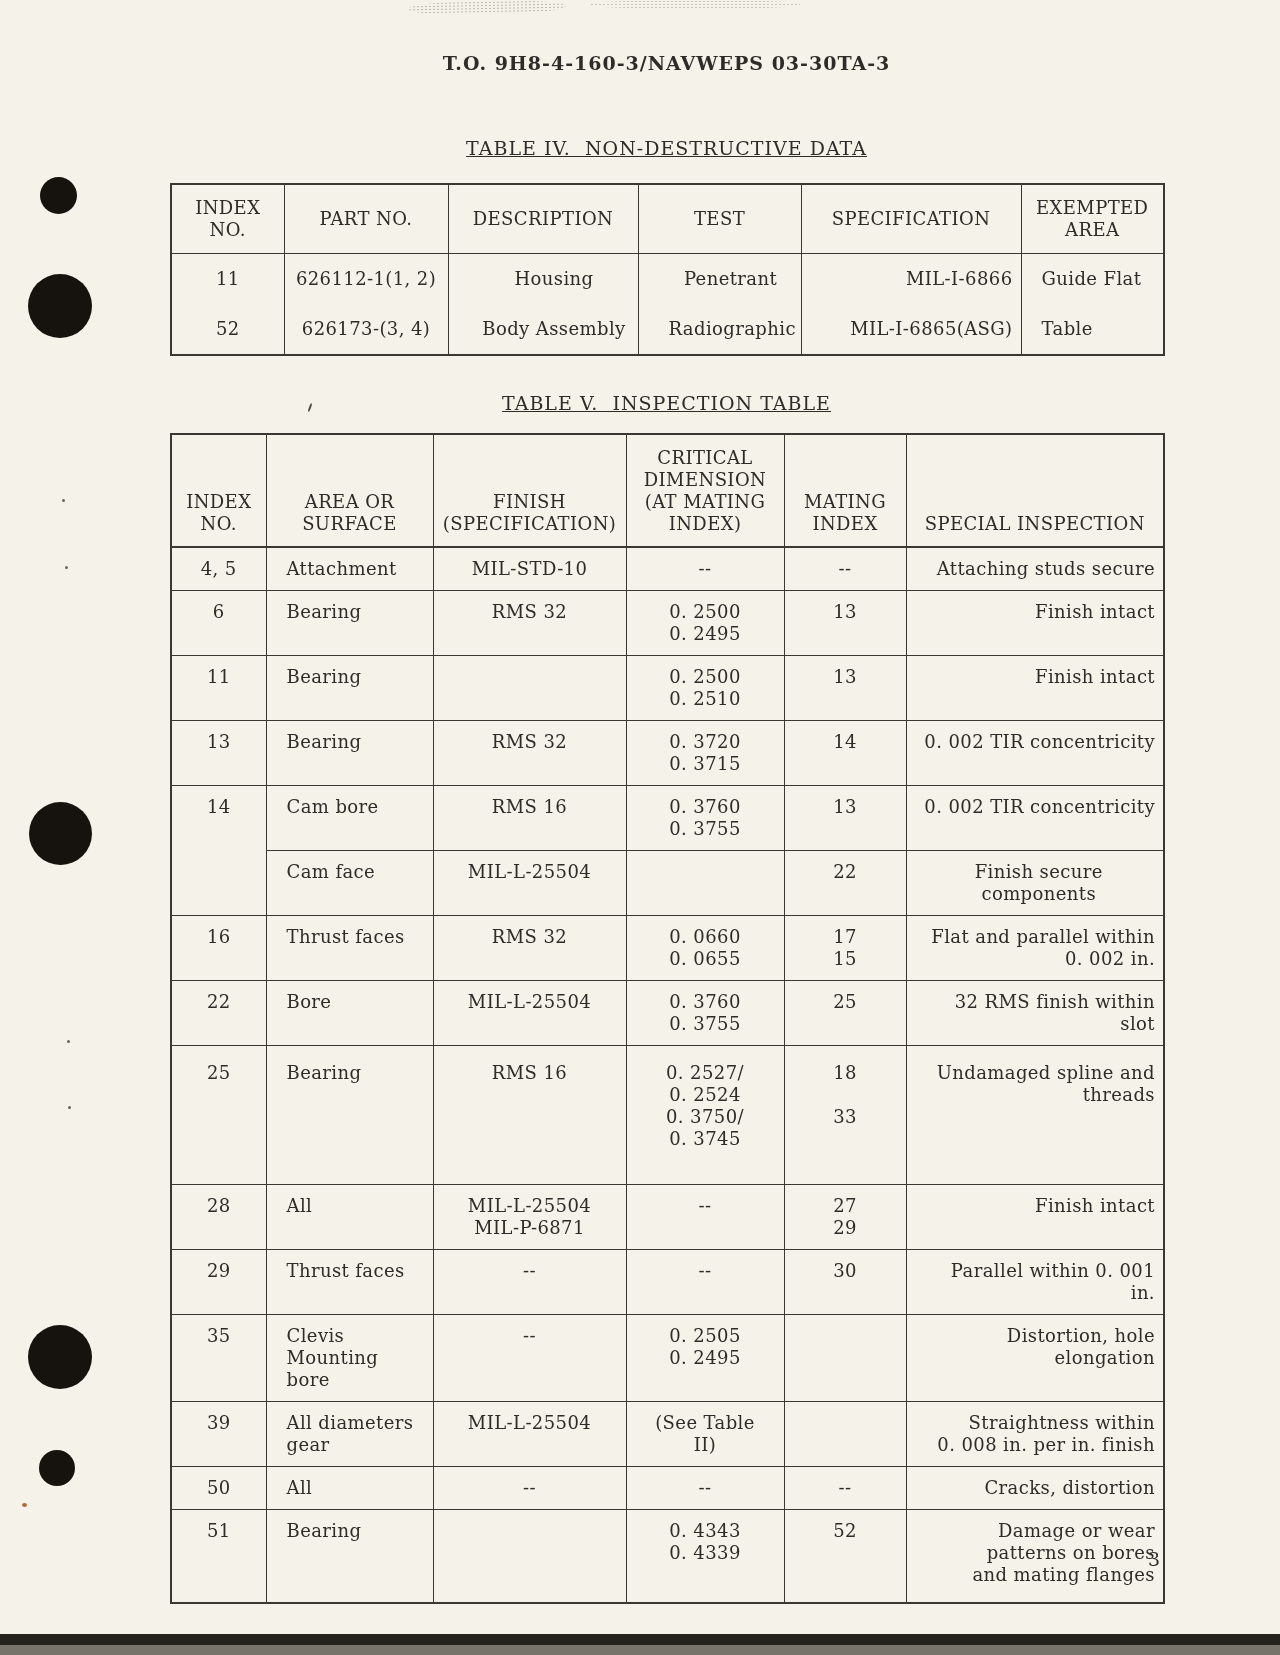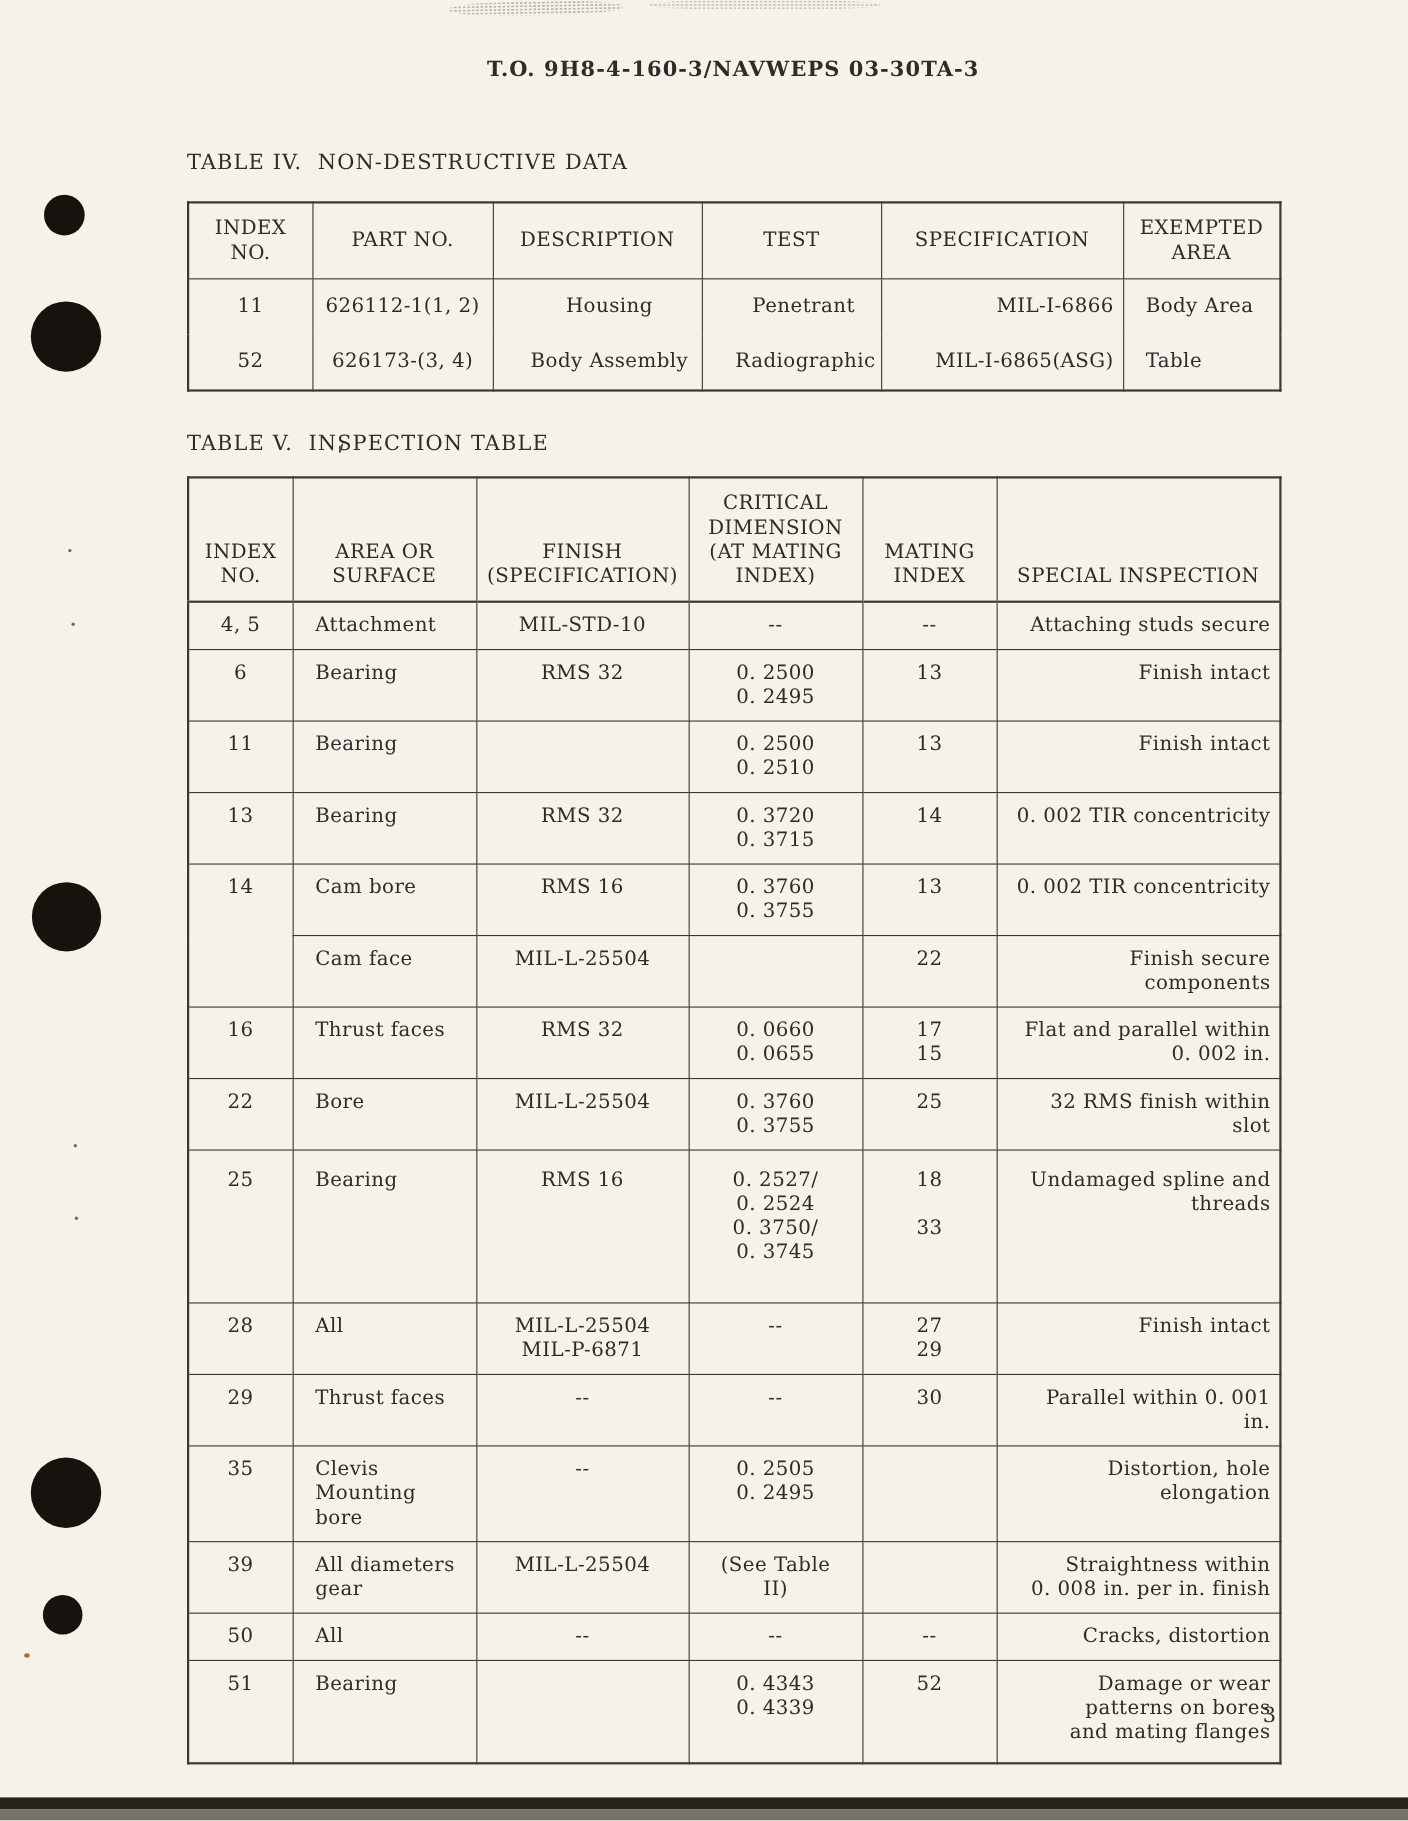--- a/index.html
+++ b/index.html
@@ -8,21 +8,21 @@
     background:#f5f2ea;
     font-family:"DejaVu Serif","Liberation Serif",serif;
     color:#2e2b28;overflow:hidden;
   }
   .doc-header{
     position:absolute;top:52px;left:170px;width:993px;
     text-align:center;font-size:19px;letter-spacing:1px;white-space:pre;font-weight:bold;
   }
   .table-title{
     position:absolute;left:170px;width:993px;
-    text-align:left;font-size:19px;letter-spacing:1px;white-space:pre;
+    text-align:center;font-size:19px;letter-spacing:1px;white-space:pre;text-decoration:underline;
   }
   #title-t4{top:137px;}
   #title-t5{top:392px;}
   table{
     position:absolute;left:170px;width:993px;
     border-collapse:collapse;table-layout:fixed;
     background:transparent;
     font-size:18px;
   }
   #t4{top:183px;}
@@ -49,21 +49,21 @@
   #t5 tbody tr:not(.sub) td:nth-child(1){text-align:center;}
   #t5 tbody tr:not(.sub) td:nth-child(2){text-align:left;padding-left:20px;}
   #t5 tbody tr:not(.sub) td:nth-child(3),
   #t5 tbody tr:not(.sub) td:nth-child(4),
   #t5 tbody tr:not(.sub) td:nth-child(5){text-align:center;}
   #t5 tbody tr:not(.sub) td:nth-child(6){text-align:right;padding-left:16px;}
   #t5 tbody tr.sub td:nth-child(1){text-align:left;padding-left:20px;}
   #t5 tbody tr.sub td:nth-child(2),
   #t5 tbody tr.sub td:nth-child(3),
   #t5 tbody tr.sub td:nth-child(4){text-align:center;}
-  #t5 tbody tr.sub td:nth-child(5){text-align:right;padding-left:16px;}
+  #t5 tbody tr.sub td:nth-child(5){text-align:center;padding-left:16px;}
   #t5 tr.h-lg td{padding-top:16px;padding-bottom:34px;}
   #t5 tr.h-md td{padding-bottom:16px;}
   .page-number{
     position:absolute;top:1548px;left:1040px;width:120px;
     text-align:right;font-size:19px;
   }
   .hole{position:absolute;background:#16130f;border-radius:50%;}
   #hole1{left:40px;top:177px;width:37px;height:37px;}
   #hole2{left:28px;top:274px;width:64px;height:64px;}
   #hole3{left:29px;top:802px;width:63px;height:63px;}
@@ -115,21 +115,21 @@
 AREA</th>
     </tr>
   </thead>
   <tbody>
     <tr>
       <td>11</td>
       <td>626112-1(1, 2)</td>
       <td>Housing</td>
       <td>Penetrant</td>
       <td>MIL-I-6866</td>
-      <td>Body Area</td>
+      <td>Guide Flat</td>
     </tr>
     <tr>
       <td>52</td>
       <td>626173-(3, 4)</td>
       <td>Body Assembly</td>
       <td>Radiographic</td>
       <td>MIL-I-6865(ASG)</td>
       <td>Table</td>
     </tr>
   </tbody>

